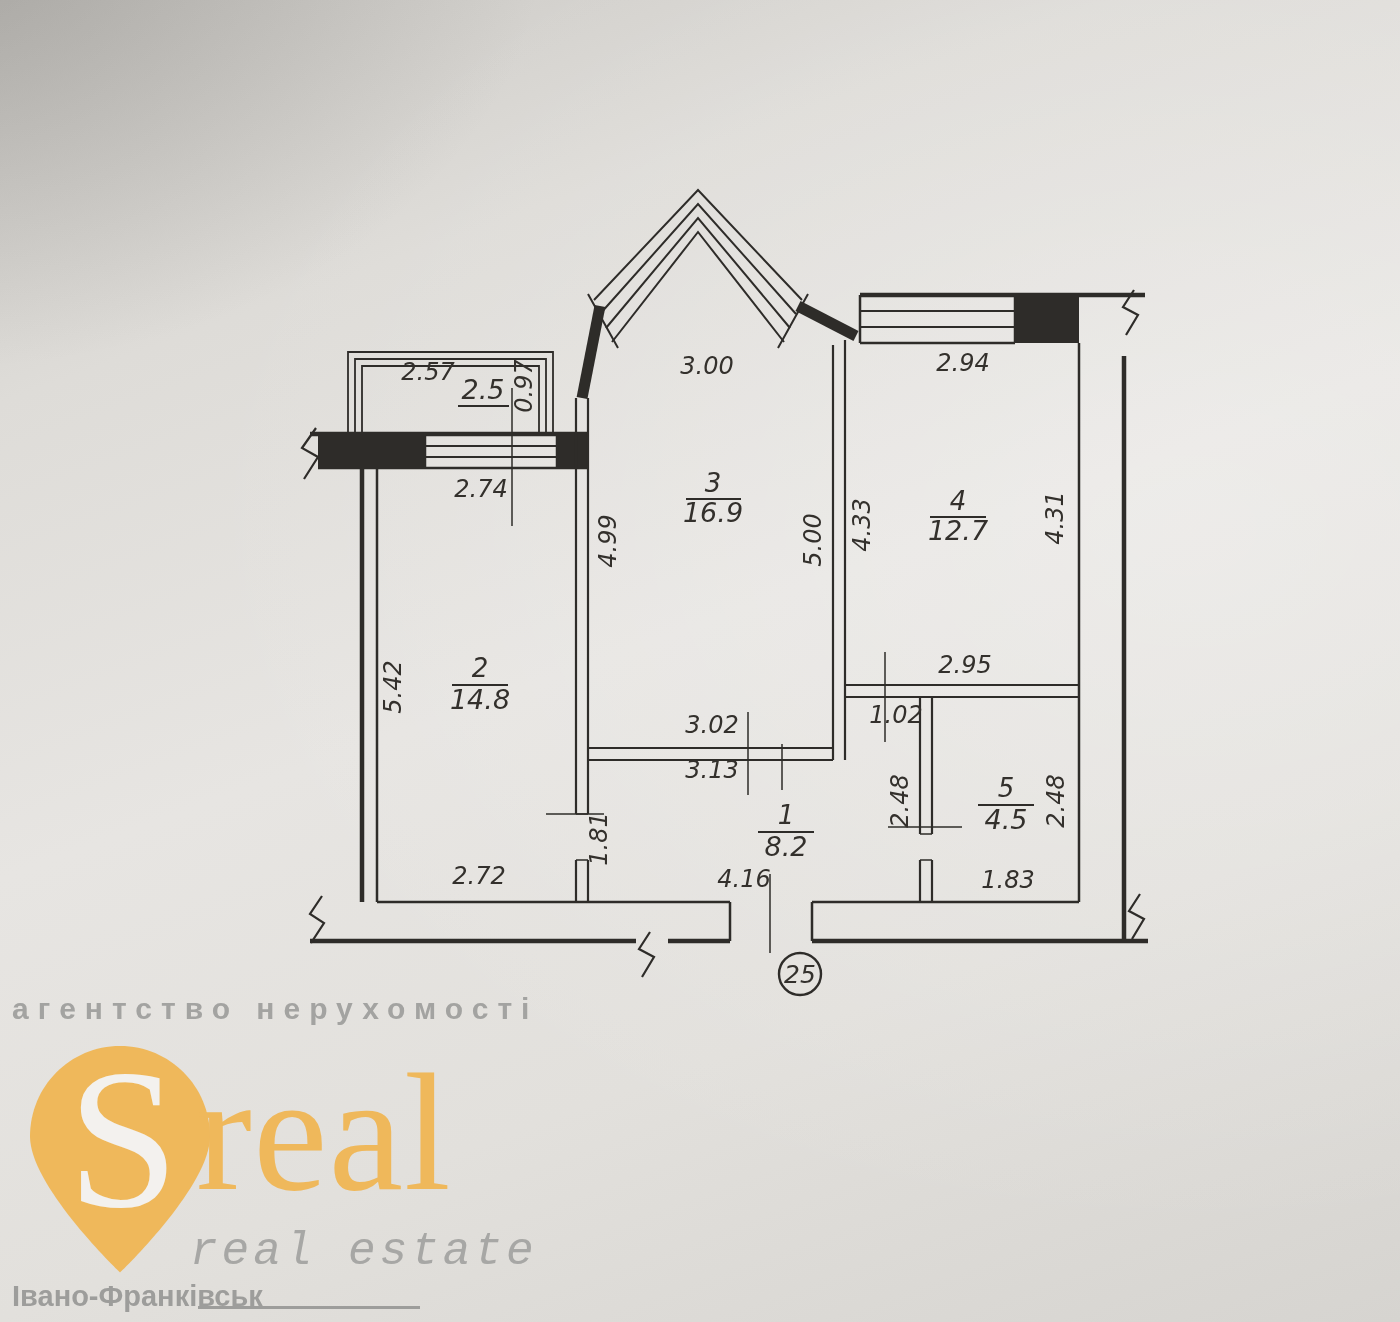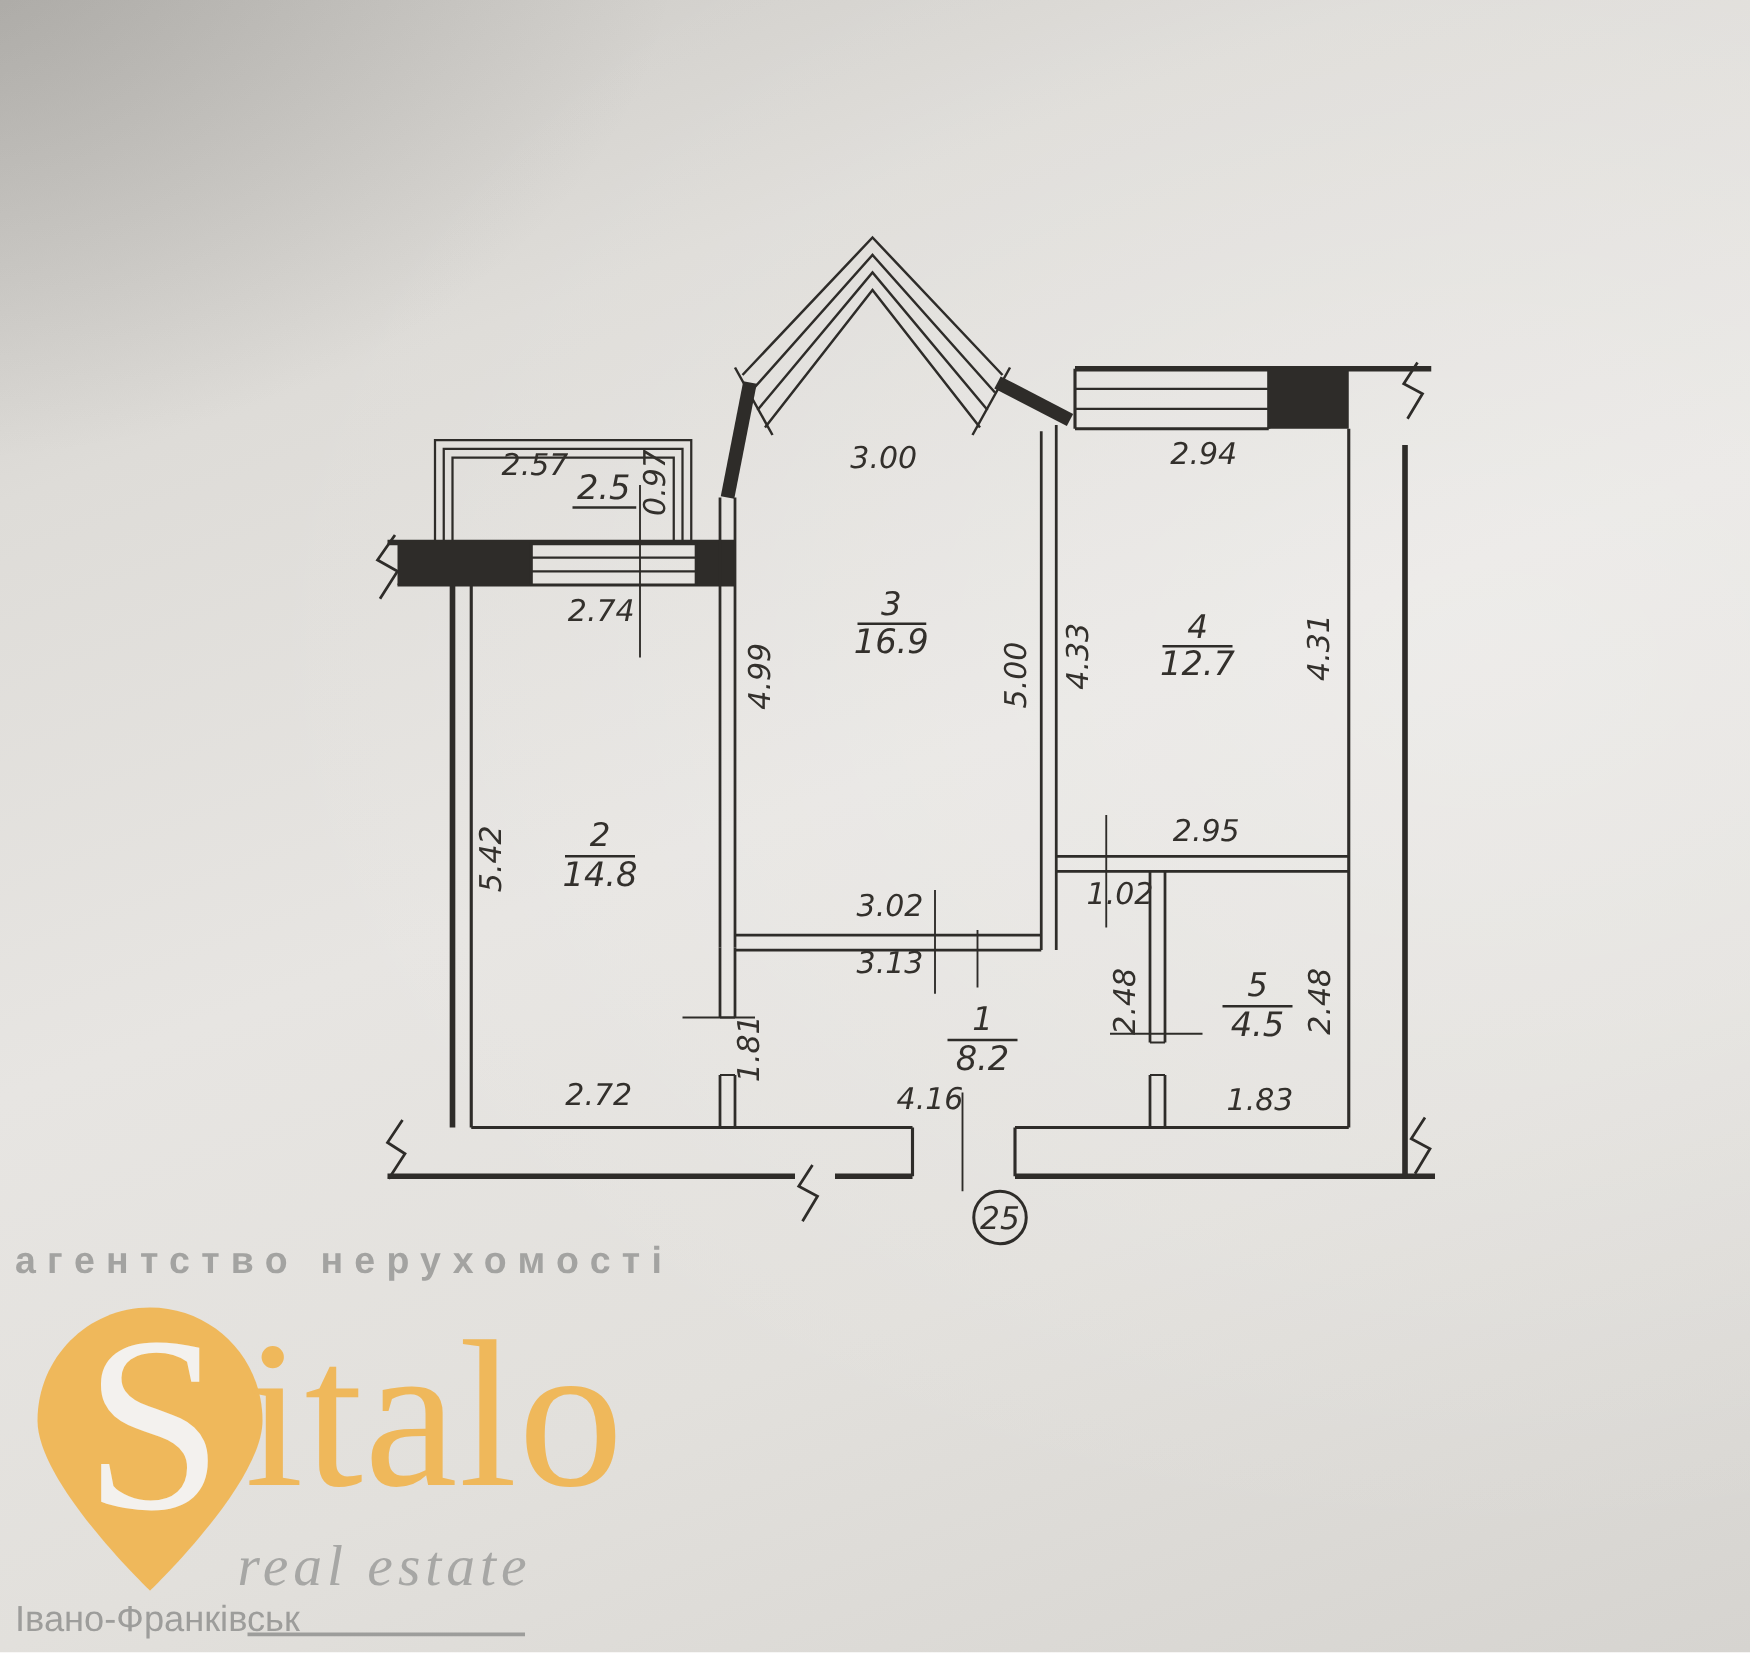--- a/index.html
+++ b/index.html
@@ -22,23 +22,23 @@
   .bigwall{stroke-width:11px;}
   svg text{font-family:"DejaVu Sans",sans-serif;font-style:italic;fill:#33302c;
            font-size:24px;text-anchor:middle;}
   svg text.room-n{font-size:26px;}
   svg text.room-a{font-size:27px;}
   svg text.unit{font-size:25px;}
   .tagline{position:absolute;left:12px;top:992px;font-size:30px;font-weight:700;
            letter-spacing:9px;color:#a3a3a1;}
   .brand-rest{position:absolute;left:196px;top:1048px;font-family:"Liberation Serif",serif;
            font-size:168px;line-height:1;color:#efb85b;letter-spacing:1px;}
-  .brand-sub{position:absolute;left:190px;top:1226px;font-family:Liberation Serif, serif;
+  .brand-sub{position:absolute;left:190px;top:1226px;font-family:Liberation Mono, monospace;
            font-style:italic;font-size:46px;color:#a7a7a5;letter-spacing:4px;}
-  .city{position:absolute;left:12px;top:1280px;font-size:29px;font-weight:normal;color:#9d9d9b;}
+  .city{position:absolute;left:12px;top:1280px;font-size:29px;font-weight:bold;color:#9d9d9b;}
   .city-underline{position:absolute;left:198px;top:1306px;width:222px;height:3px;background:#9d9d9b;}
 </style>
 </head>
 <body>
 
 <div id="photo">
 
   <svg width="1400" height="1322" viewBox="0 0 1400 1322">
 
     <g>
@@ -168,17 +168,17 @@
   <svg width="185" height="232" style="left:28px;top:1044px;" viewBox="0 0 185 232">
     <defs>
       <clipPath id="pinclip">
         <path d="M92,2 C42,2 2,42.5 2,92.5 c0,50 90,136 90,136 s90,-86 90,-136 C182,42.5 142,2 92,2 Z"></path>
       </clipPath>
     </defs>
     <path d="M92,2 C42,2 2,42.5 2,92.5 c0,50 90,136 90,136 s90,-86 90,-136 C182,42.5 142,2 92,2 Z" fill="#efb85b"></path>
     <text x="95" y="162" clip-path="url(#pinclip)" style="font-family:'Liberation Serif',serif;font-style:normal;font-size:200px;fill:#f3f1ee;text-anchor:middle;">S</text>
   </svg>
 
-  <div class="brand-rest">italo</div>
+  <div class="brand-rest">real</div>
   <div class="brand-sub">real estate</div>
   <div class="city">Івано-Франківськ</div>
   <div class="city-underline"></div>
 </div>
 
 </body></html>

